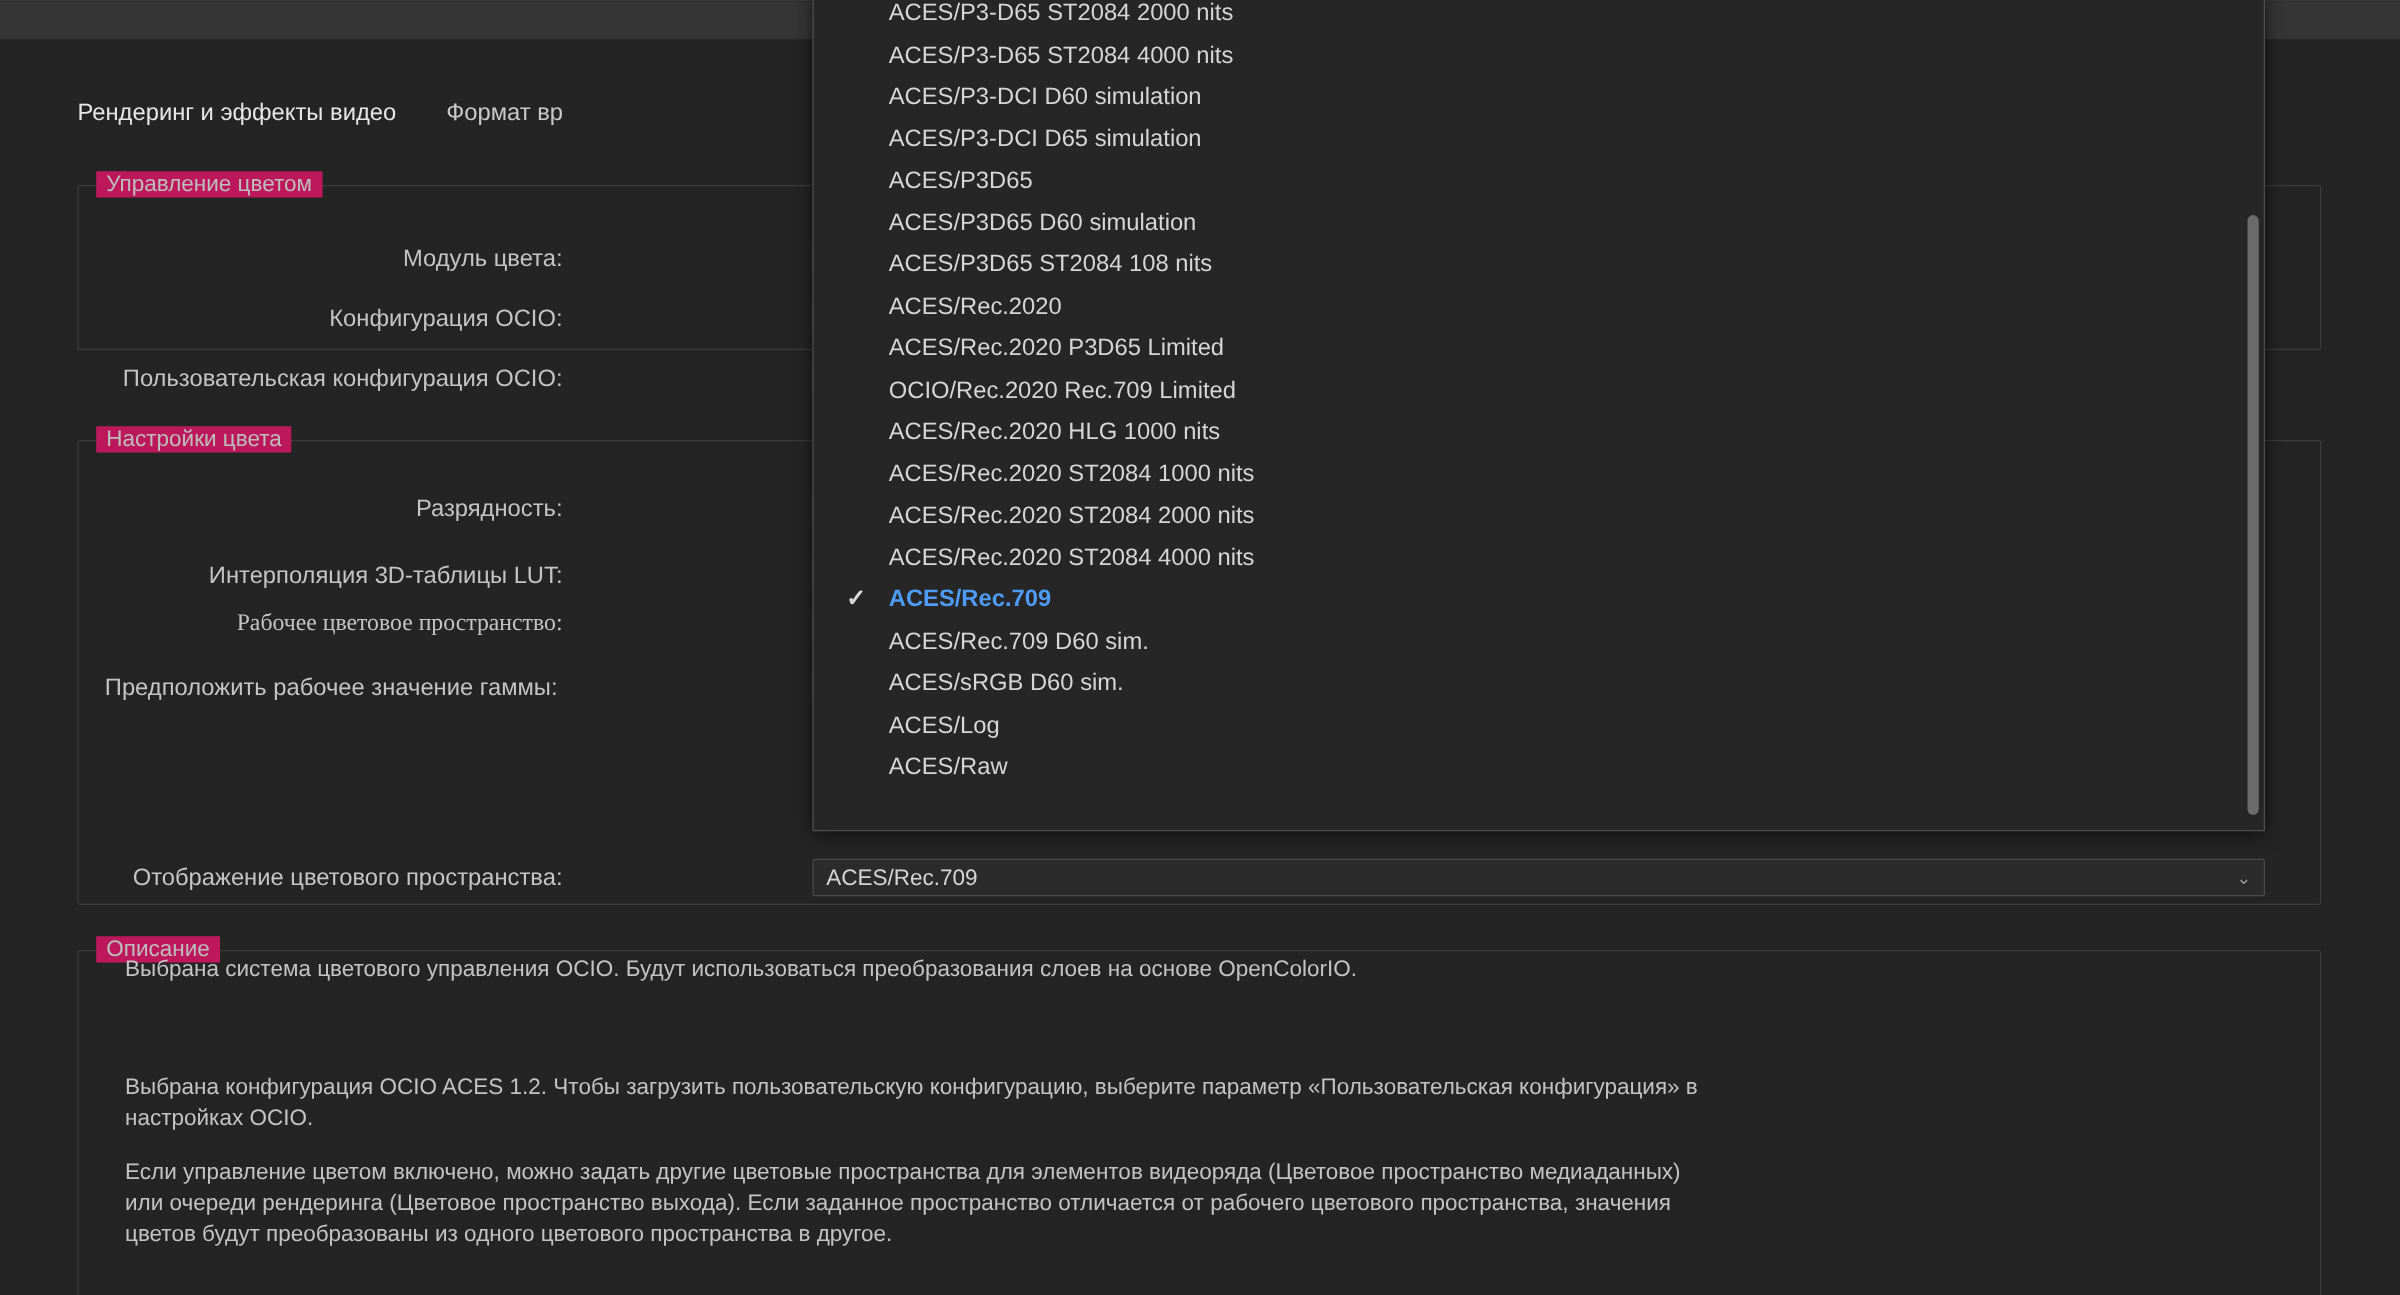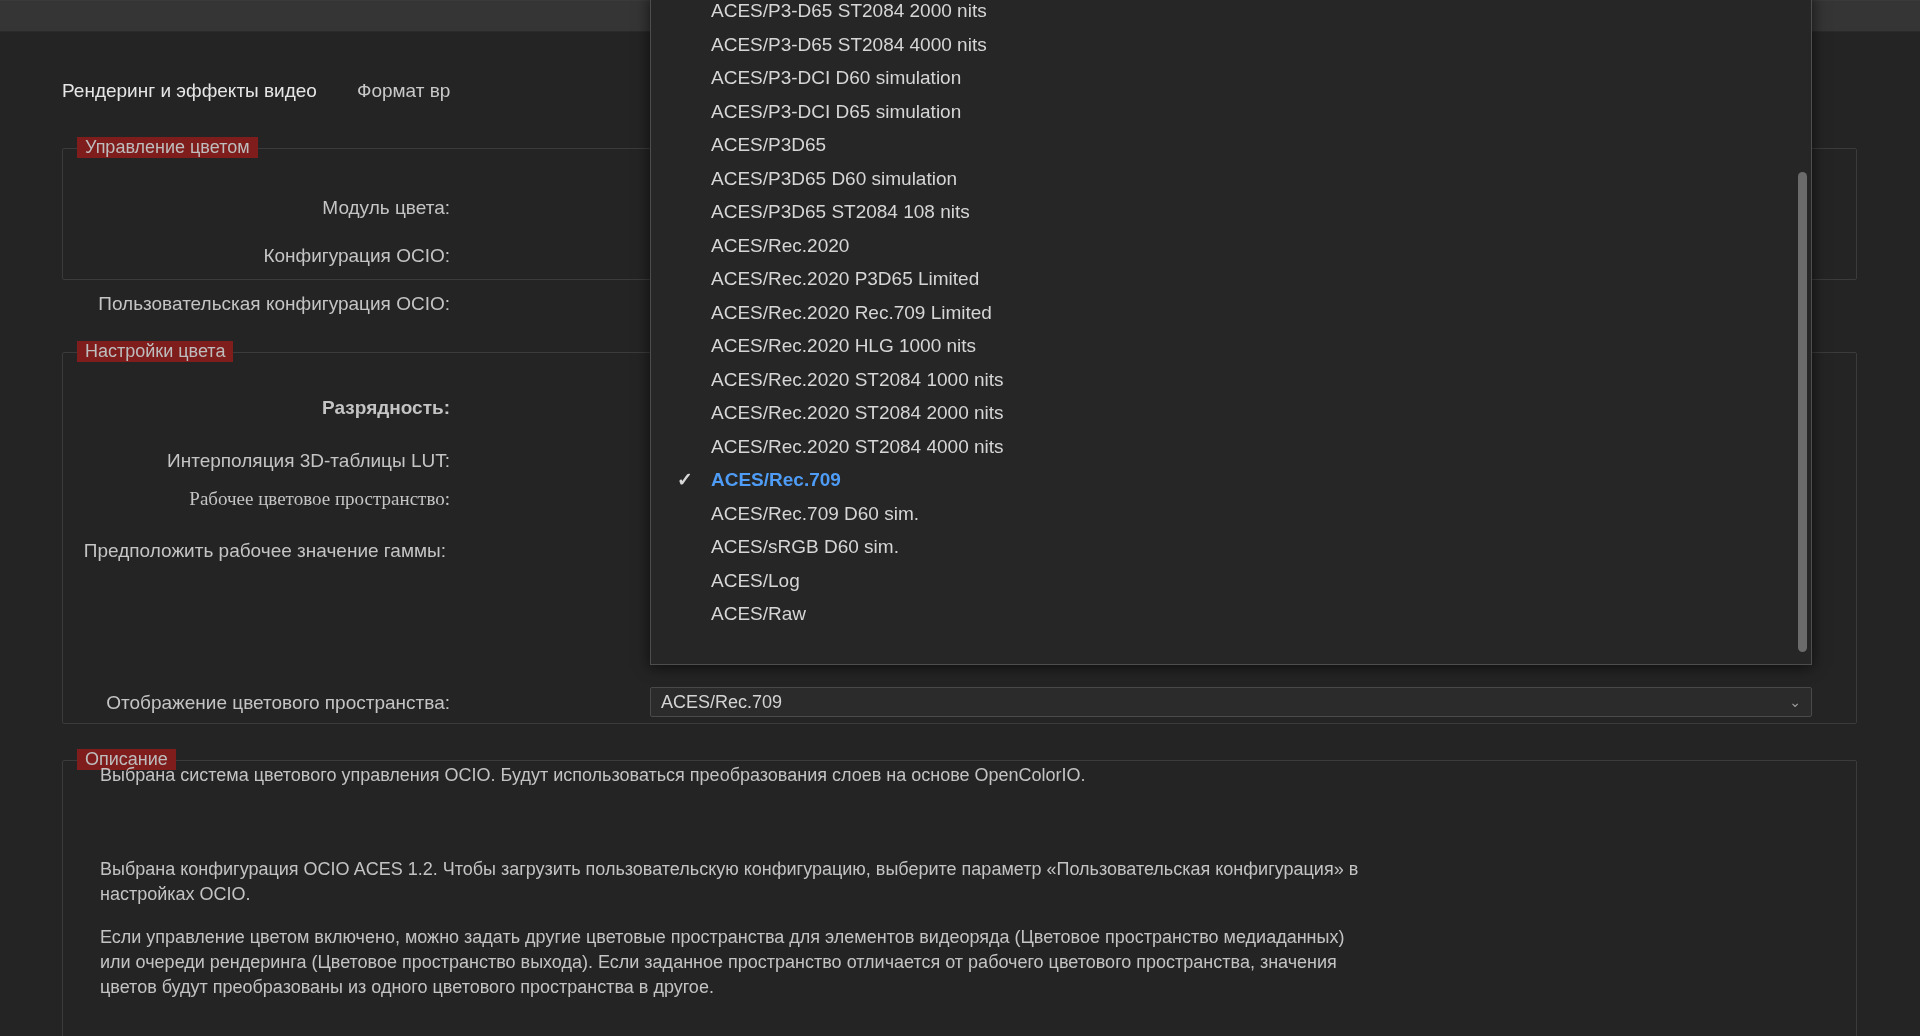--- a/index.html
+++ b/index.html
@@ -67,21 +67,21 @@
   .group {
     position: absolute;
     border: 1px solid #3b3b3b;
     border-radius: 2px;
     box-sizing: border-box;
   }
   .group-title {
     position: absolute;
     top: -12px;
     left: 14px;
-    background: #7f1d1d;
+    background: #be185d;
     padding: 0 8px;
     color: #bdbdbd;
     font-size: 18px;
     white-space: nowrap;
   }
   #group-color-management { left: 62px; top: 116px; width: 1795px; height: 132px; }
   #group-color-settings   { left: 62px; top: 320px; width: 1795px; height: 372px; }
   #group-description      { left: 62px; top: 728px; width: 1795px; height: 310px; }
 
   
@@ -222,21 +222,21 @@
 
     <div class="row-label" style="left:60px; top:261px; width:390px;">Пользовательская конфигурация OCIO:</div>
     <div class="field" style="left:650px; top:256px; width:1162px;">
       <span></span>
     </div>
 
     <div class="group" id="group-color-settings">
       <span class="group-title">Настройки цвета</span>
     </div>
 
-    <div class="row-label" style="left:160px; top:365px; width:290px;font-weight:bold;">Разрядность:</div>
+    <div class="row-label" style="left:160px; top:365px; width:290px;">Разрядность:</div>
     <div class="field" style="left:650px; top:360px; width:1162px;">
       <span></span>
       <span class="chev">⌄</span>
     </div>
 
     <div class="row-label" style="left:120px; top:418px; width:330px;">Интерполяция 3D-таблицы LUT:</div>
     <div class="field" style="left:650px; top:413px; width:1162px;">
       <span></span>
       <span class="chev">⌄</span>
     </div>
@@ -273,21 +273,21 @@
     <div id="dd-list">
         <div class="dd-item"><span>ACES/P3-D65 ST2084 2000 nits</span></div>
         <div class="dd-item"><span>ACES/P3-D65 ST2084 4000 nits</span></div>
         <div class="dd-item"><span>ACES/P3-DCI D60 simulation</span></div>
         <div class="dd-item"><span>ACES/P3-DCI D65 simulation</span></div>
         <div class="dd-item"><span>ACES/P3D65</span></div>
         <div class="dd-item"><span>ACES/P3D65 D60 simulation</span></div>
         <div class="dd-item"><span>ACES/P3D65 ST2084 108 nits</span></div>
         <div class="dd-item"><span>ACES/Rec.2020</span></div>
         <div class="dd-item"><span>ACES/Rec.2020 P3D65 Limited</span></div>
-        <div class="dd-item"><span>ACES/Rec.2020 Rec.709 Limited</span></div>
+        <div class="dd-item"><span>OCIO/Rec.2020 Rec.709 Limited</span></div>
         <div class="dd-item"><span>ACES/Rec.2020 HLG 1000 nits</span></div>
         <div class="dd-item"><span>ACES/Rec.2020 ST2084 1000 nits</span></div>
         <div class="dd-item"><span>ACES/Rec.2020 ST2084 2000 nits</span></div>
         <div class="dd-item"><span>ACES/Rec.2020 ST2084 4000 nits</span></div>
         <div class="dd-item selected"><span class="dd-check">✓</span><span>ACES/Rec.709</span></div>
         <div class="dd-item"><span>ACES/Rec.709 D60 sim.</span></div>
         <div class="dd-item"><span>ACES/sRGB D60 sim.</span></div>
         <div class="dd-item"><span>ACES/Log</span></div>
         <div class="dd-item"><span>ACES/Raw</span></div>
       </div>

